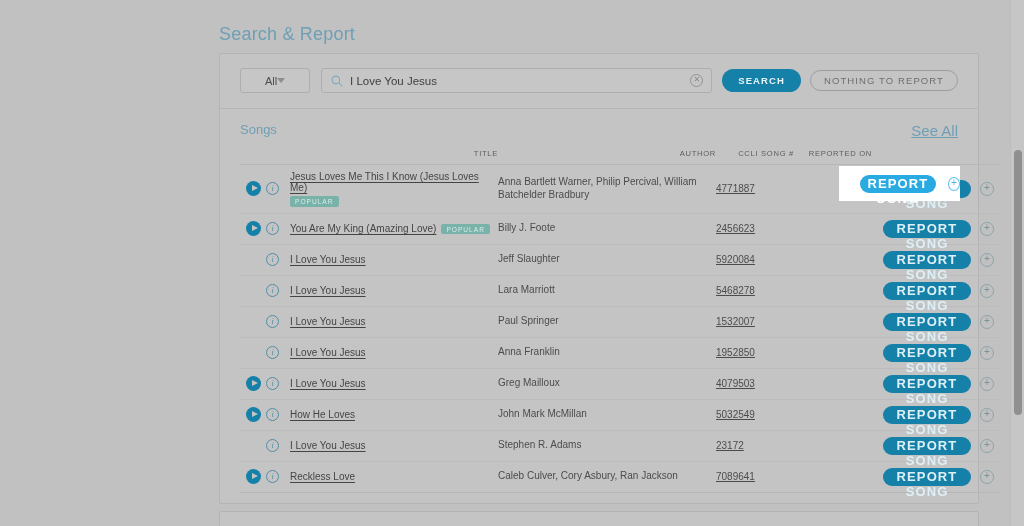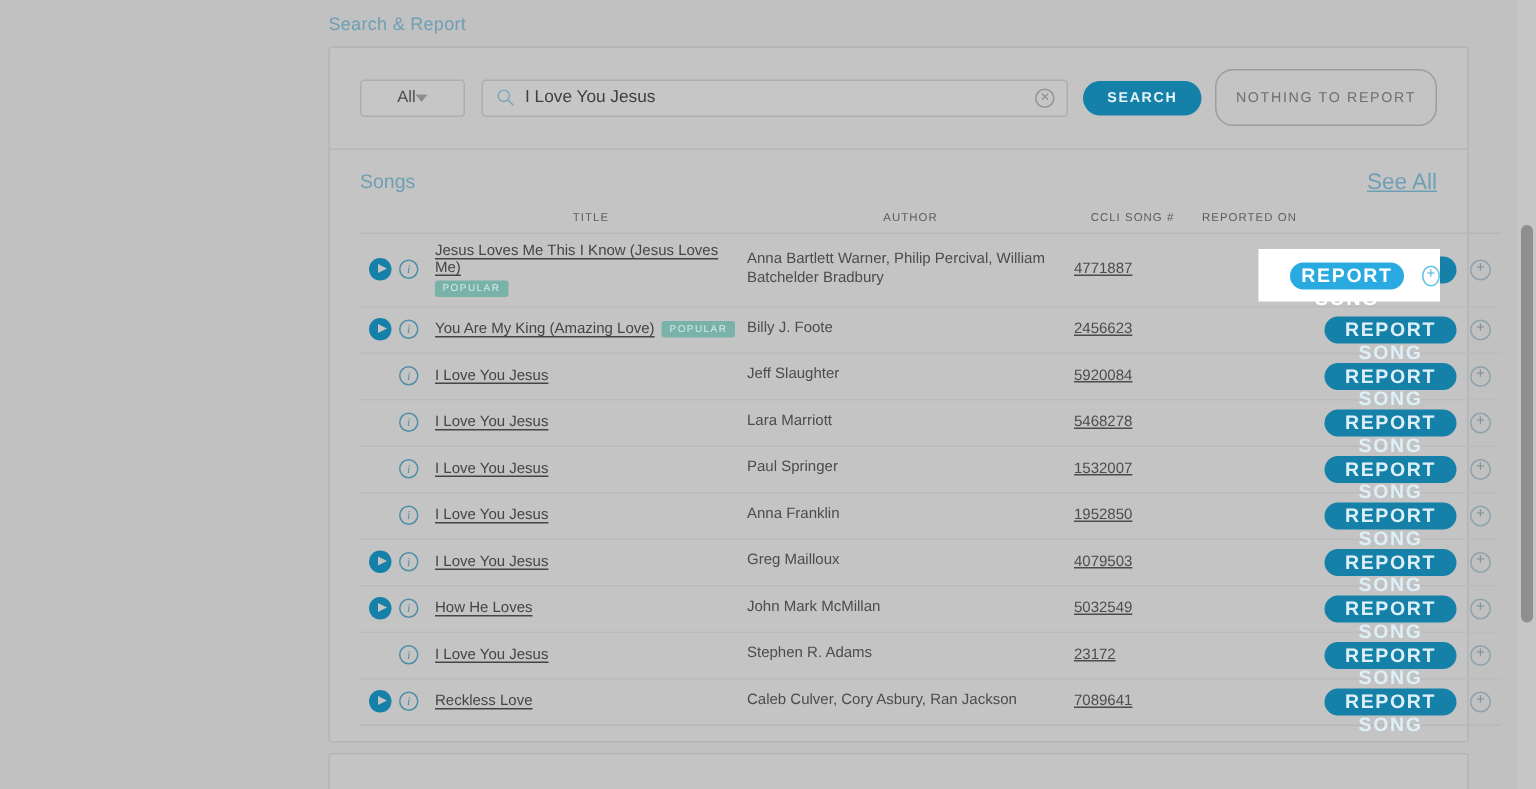--- a/index.html
+++ b/index.html
@@ -25,23 +25,23 @@
 
   
   .content-col {
     position: absolute;
     left: 219px; top: 0;
     width: 760px;
   }
 
   .page-title {
     color: #6e9fb5;
-    font-size: 12px;
+    font-size: 18px;
     letter-spacing: .2px;
-    padding: 9px 0 8px 0;
+    padding: 24px 0 8px 0;
     margin-left: 0px;
   }
 
   
   .card {
     background: #c4c4c4;
     border: 1px solid #b4b4b4;
     border-radius: 2px;
   }
   .card + .card { margin-top: 7px; }
@@ -109,21 +109,21 @@
     color: #e7f4f9;
     border: none;
     border-radius: 12px;
     font-size: 9.5px;
     letter-spacing: 1.1px;
     font-weight: bold;
     white-space: nowrap;
   }
   .btn-nothing {
     margin-left: 9px;
-    height: 38px;
+    height: 21px;
     padding: 0 13px;
     background: transparent;
     color: #6e6e6e;
     border: 1px solid #9d9d9d;
     border-radius: 12px;
     font-size: 9.5px;
     letter-spacing: 1.1px;
     white-space: nowrap;
   }
 
@@ -140,21 +140,21 @@
   table.songs {
     width: 100%;
     border-collapse: collapse;
     table-layout: fixed;
   }
   table.songs th {
     font-size: 7.6px;
     letter-spacing: .7px;
     color: #5d5d5d;
     font-weight: normal;
-    text-align: center;
+    text-align: right;
     padding: 0 0 6px 0;
     border-bottom: 1px solid #b7b7b7;
   }
   table.songs td {
     font-size: 10px;
     color: #4c4c4c;
     padding: 6px 0 6px 0;
     border-bottom: 1px solid #bcbcbc;
     vertical-align: middle;
   }

